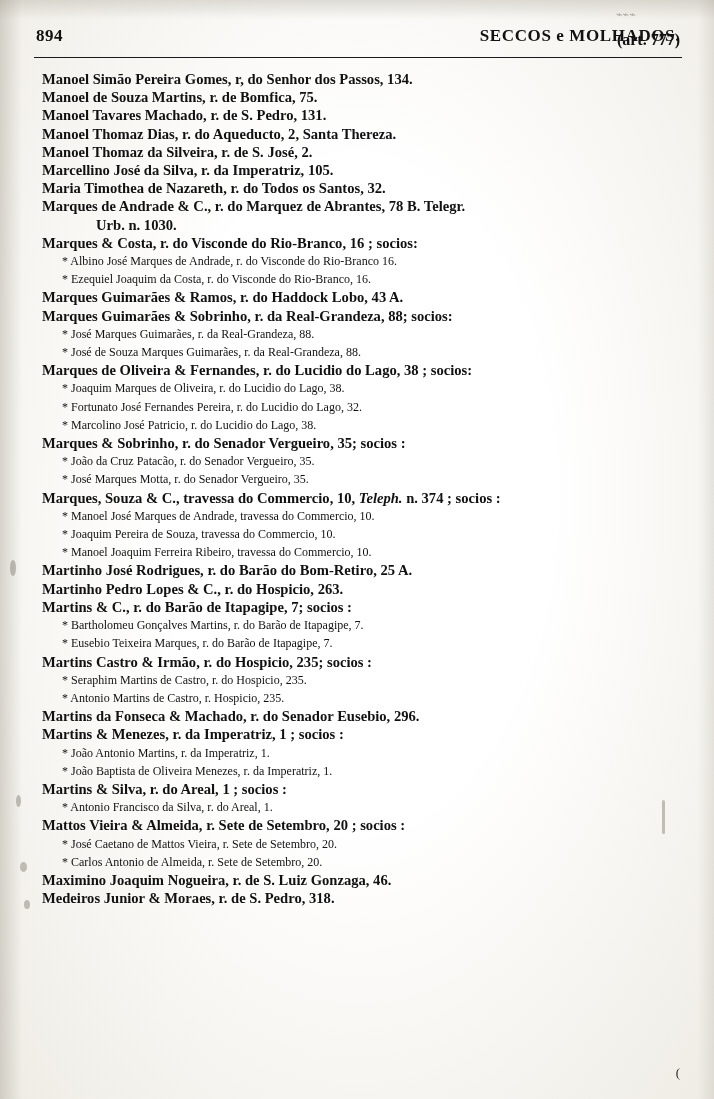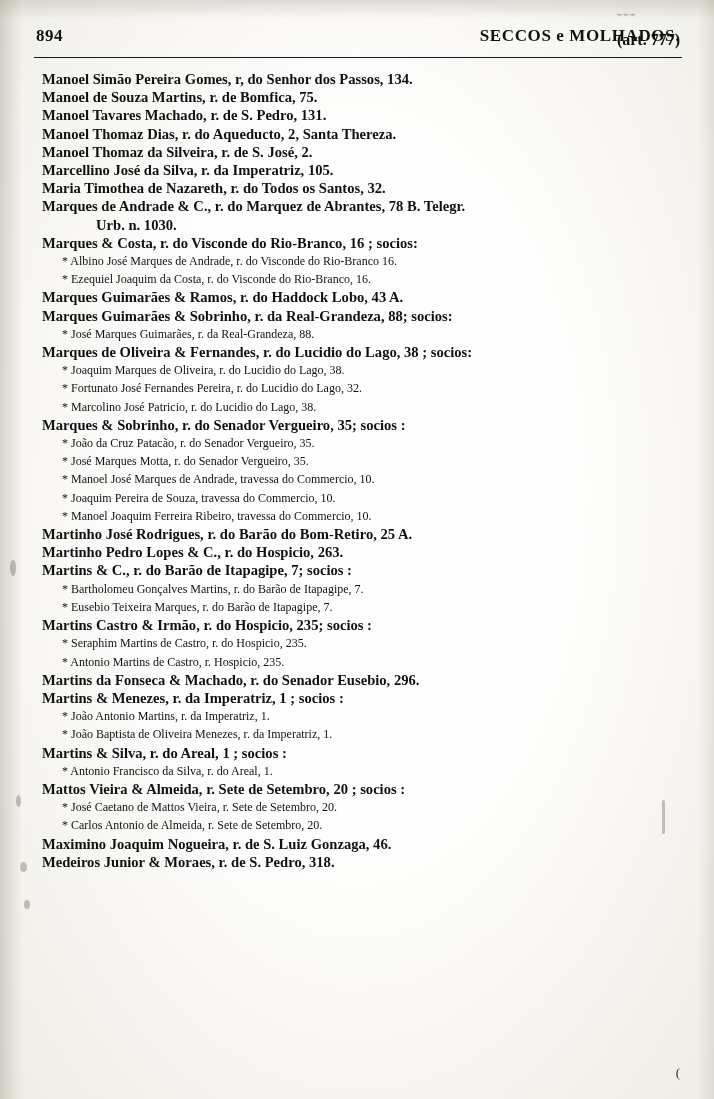--- a/index.html
+++ b/index.html
@@ -175,27 +175,29 @@
         <div class="entry main">Marcellino  José da Silva, r.  da Imperatriz, 105.</div>
         <div class="entry main">Maria Timothea de Nazareth, r. do  Todos os Santos, 32.</div>
         <div class="entry main">Marques  de  Andrade &amp; C.,  r.  do  Marquez  de  Abrantes,  78  B. Telegr.</div>
         <div class="entry cont">Urb. n. 1030.</div>
         <div class="entry main">Marques &amp; Costa, r. do Visconde do Rio-Branco, 16 ; socios:</div>
         <div class="entry sub">* Albino José Marques de Andrade, r. do Visconde do Rio-Branco  16.</div>
         <div class="entry sub">* Ezequiel Joaquim da Costa, r. do Visconde do Rio-Branco, 16.</div>
         <div class="entry main">Marques Guimarães &amp; Ramos, r. do Haddock Lobo, 43 A.</div>
         <div class="entry main">Marques Guimarães &amp; Sobrinho, r. da Real-Grandeza, 88; socios:</div>
         <div class="entry sub">* José  Marques Guimarães,  r. da Real-Grandeza, 88.</div>
+        <div class="entry sub">* José  de  Souza Marques Guimarães,  r.  da Real-Grandeza, 88.</div>
         <div class="entry main">Marques de Oliveira &amp; Fernandes,  r. do Lucidio do Lago,  38 ;  socios:</div>
         <div class="entry sub">* Joaquim Marques de Oliveira, r. do Lucidio do Lago, 38.</div>
         <div class="entry sub">* Fortunato José Fernandes Pereira, r. do Lucidio do Lago, 32.</div>
         <div class="entry sub">* Marcolino José Patricio, r. do Lucidio do Lago, 38.</div>
         <div class="entry main">Marques &amp; Sobrinho, r. do Senador Vergueiro, 35; socios :</div>
         <div class="entry sub">* João  da  Cruz Patacão, r. do Senador Vergueiro, 35.</div>
         <div class="entry sub">* José  Marques  Motta,  r. do Senador Vergueiro, 35.</div>
+        <div class="entry main">Marques,  Souza &amp; C., travessa do Commercio,  10,  <i>Teleph.</i> n. 374 ; socios :</div>
         <div class="entry sub">* Manoel José Marques  de Andrade,  travessa do Commercio, 10.</div>
         <div class="entry sub">* Joaquim Pereira de Souza, travessa do Commercio, 10.</div>
         <div class="entry sub">* Manoel Joaquim Ferreira Ribeiro, travessa do Commercio, 10.</div>
         <div class="entry main">Martinho José Rodrigues, r. do Barão do Bom-Retiro, 25 A.</div>
         <div class="entry main">Martinho Pedro Lopes &amp; C., r. do Hospicio, 263.</div>
         <div class="entry main">Martins &amp; C., r. do Barão de Itapagipe, 7; socios :</div>
         <div class="entry sub">* Bartholomeu Gonçalves  Martins, r. do Barão de Itapagipe, 7.</div>
         <div class="entry sub">* Eusebio  Teixeira Marques, r. do Barão de Itapagipe, 7.</div>
         <div class="entry main">Martins Castro &amp; Irmão, r. do Hospicio, 235; socios :</div>
         <div class="entry sub">* Seraphim Martins de Castro, r. do Hospicio, 235.</div>

